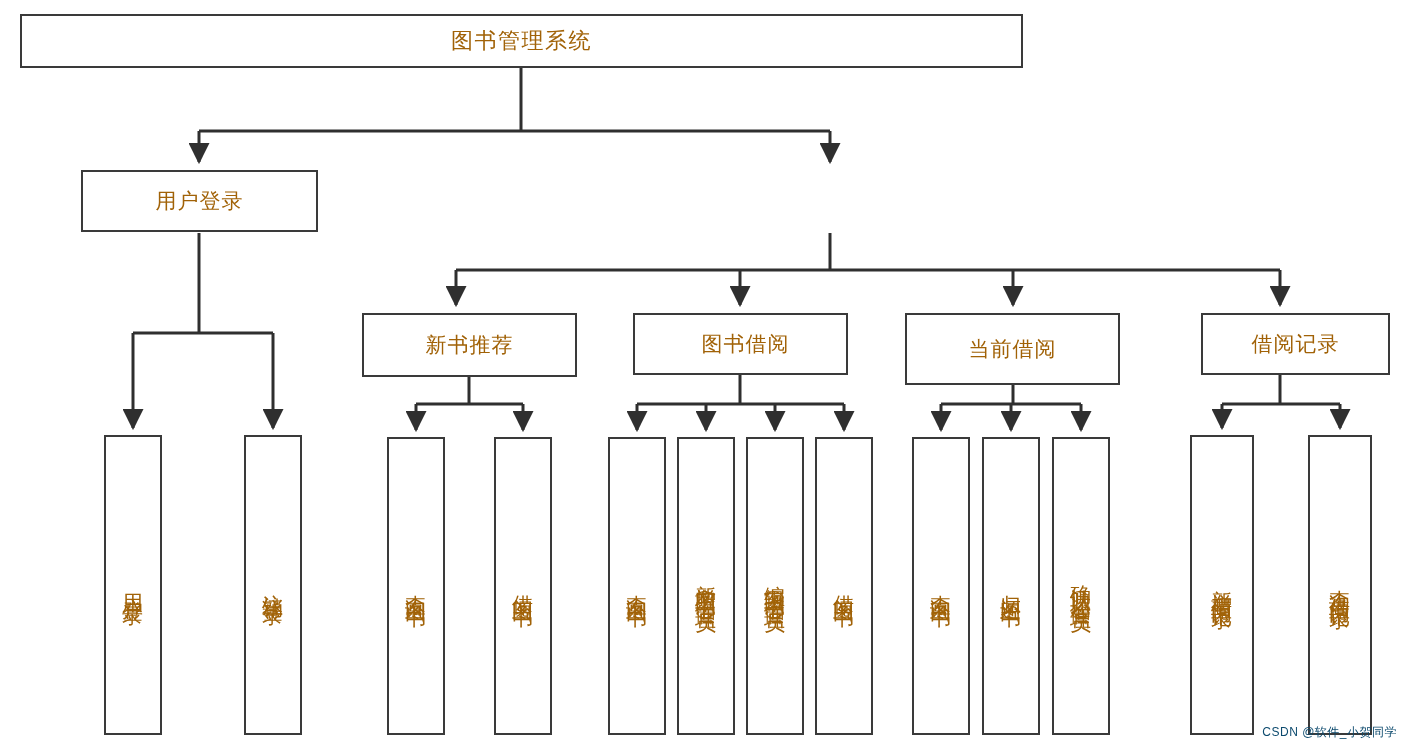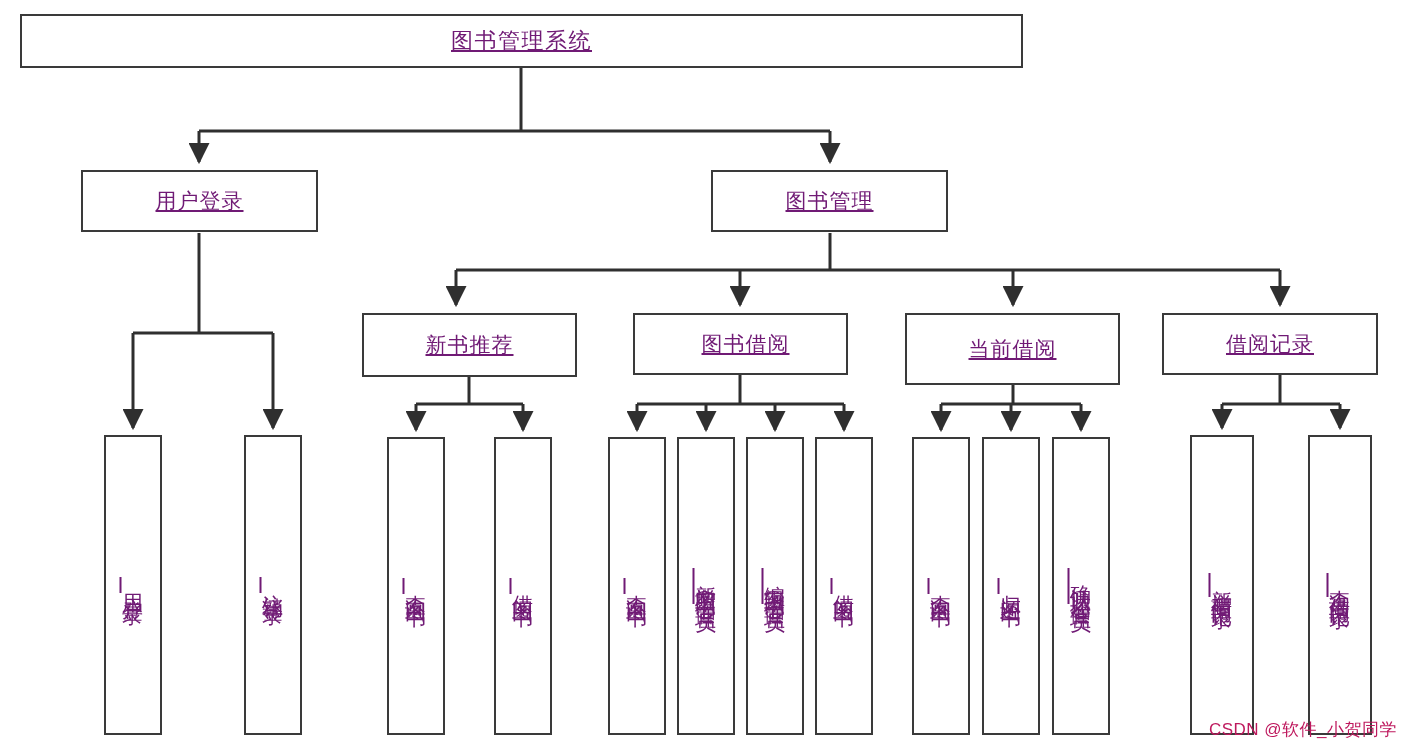--- a/index.html
+++ b/index.html
@@ -27,23 +27,22 @@
     pointer-events: none;
   }
   .node {
     position: absolute;
     box-sizing: border-box;
     background: #ffffff;
     border: 2px solid #3a3a3a;
     display: flex;
     align-items: center;
     justify-content: center;
-    color: #701a75;
+    color: #a16207;
     z-index: 2;
-    text-decoration: underline;
   }
   .node .label {
     display: block;
     text-align: center;
     line-height: 1.18;
     white-space: nowrap;
   }
   
   .node.h .label {
     font-size: 21px;
@@ -63,22 +62,22 @@
     text-orientation: upright;
     font-size: 21px;
     letter-spacing: 4px;
     line-height: 1;
     white-space: nowrap;
   }
   #watermark {
     position: absolute;
     right: 8px;
     bottom: 6px;
-    font-size: 17px;
-    color: #be185d;
+    font-size: 12px;
+    color: #0c4a6e;
     letter-spacing: 0.5px;
     white-space: nowrap;
     z-index: 5;
   }
 </style>
 </head>
 <body>
 
 <div id="canvas">
 
@@ -133,37 +132,34 @@
   </svg>
 
   <div class="node h root" style="left:20px; top:14px; width:1003px; height:54px;">
     <span class="label">图书管理系统</span>
   </div>
 
   <div class="node h" style="left:81px; top:170px; width:237px; height:62px;">
     <span class="label">用户登录</span>
   </div>
 
-  <div class="node h" style="left:711px; top:170px; width:237px; height:62px;">
-    <span class="label">图书管理</span>
-  </div>
 
   <div class="node h" style="left:362px; top:313px; width:215px; height:64px;">
     <span class="label">新书推荐</span>
   </div>
 
   <div class="node h" style="left:633px; top:313px; width:215px; height:62px;padding-left:10px;">
     <span class="label">图书借阅</span>
   </div>
 
   <div class="node h" style="left:905px; top:313px; width:215px; height:72px;">
     <span class="label">当前借阅</span>
   </div>
 
-  <div class="node h" style="left:1162px; top:313px; width:216px; height:62px;">
+  <div class="node h" style="left:1201px; top:313px; width:189px; height:62px;">
     <span class="label">借阅记录</span>
   </div>
 
   <div class="node v" style="left:104px; top:435px; width:58px; height:300px;">
     <span class="label">用户登录</span>
   </div>
 
   <div class="node v" style="left:244px; top:435px; width:58px; height:300px;">
     <span class="label">注销登录</span>
   </div>

